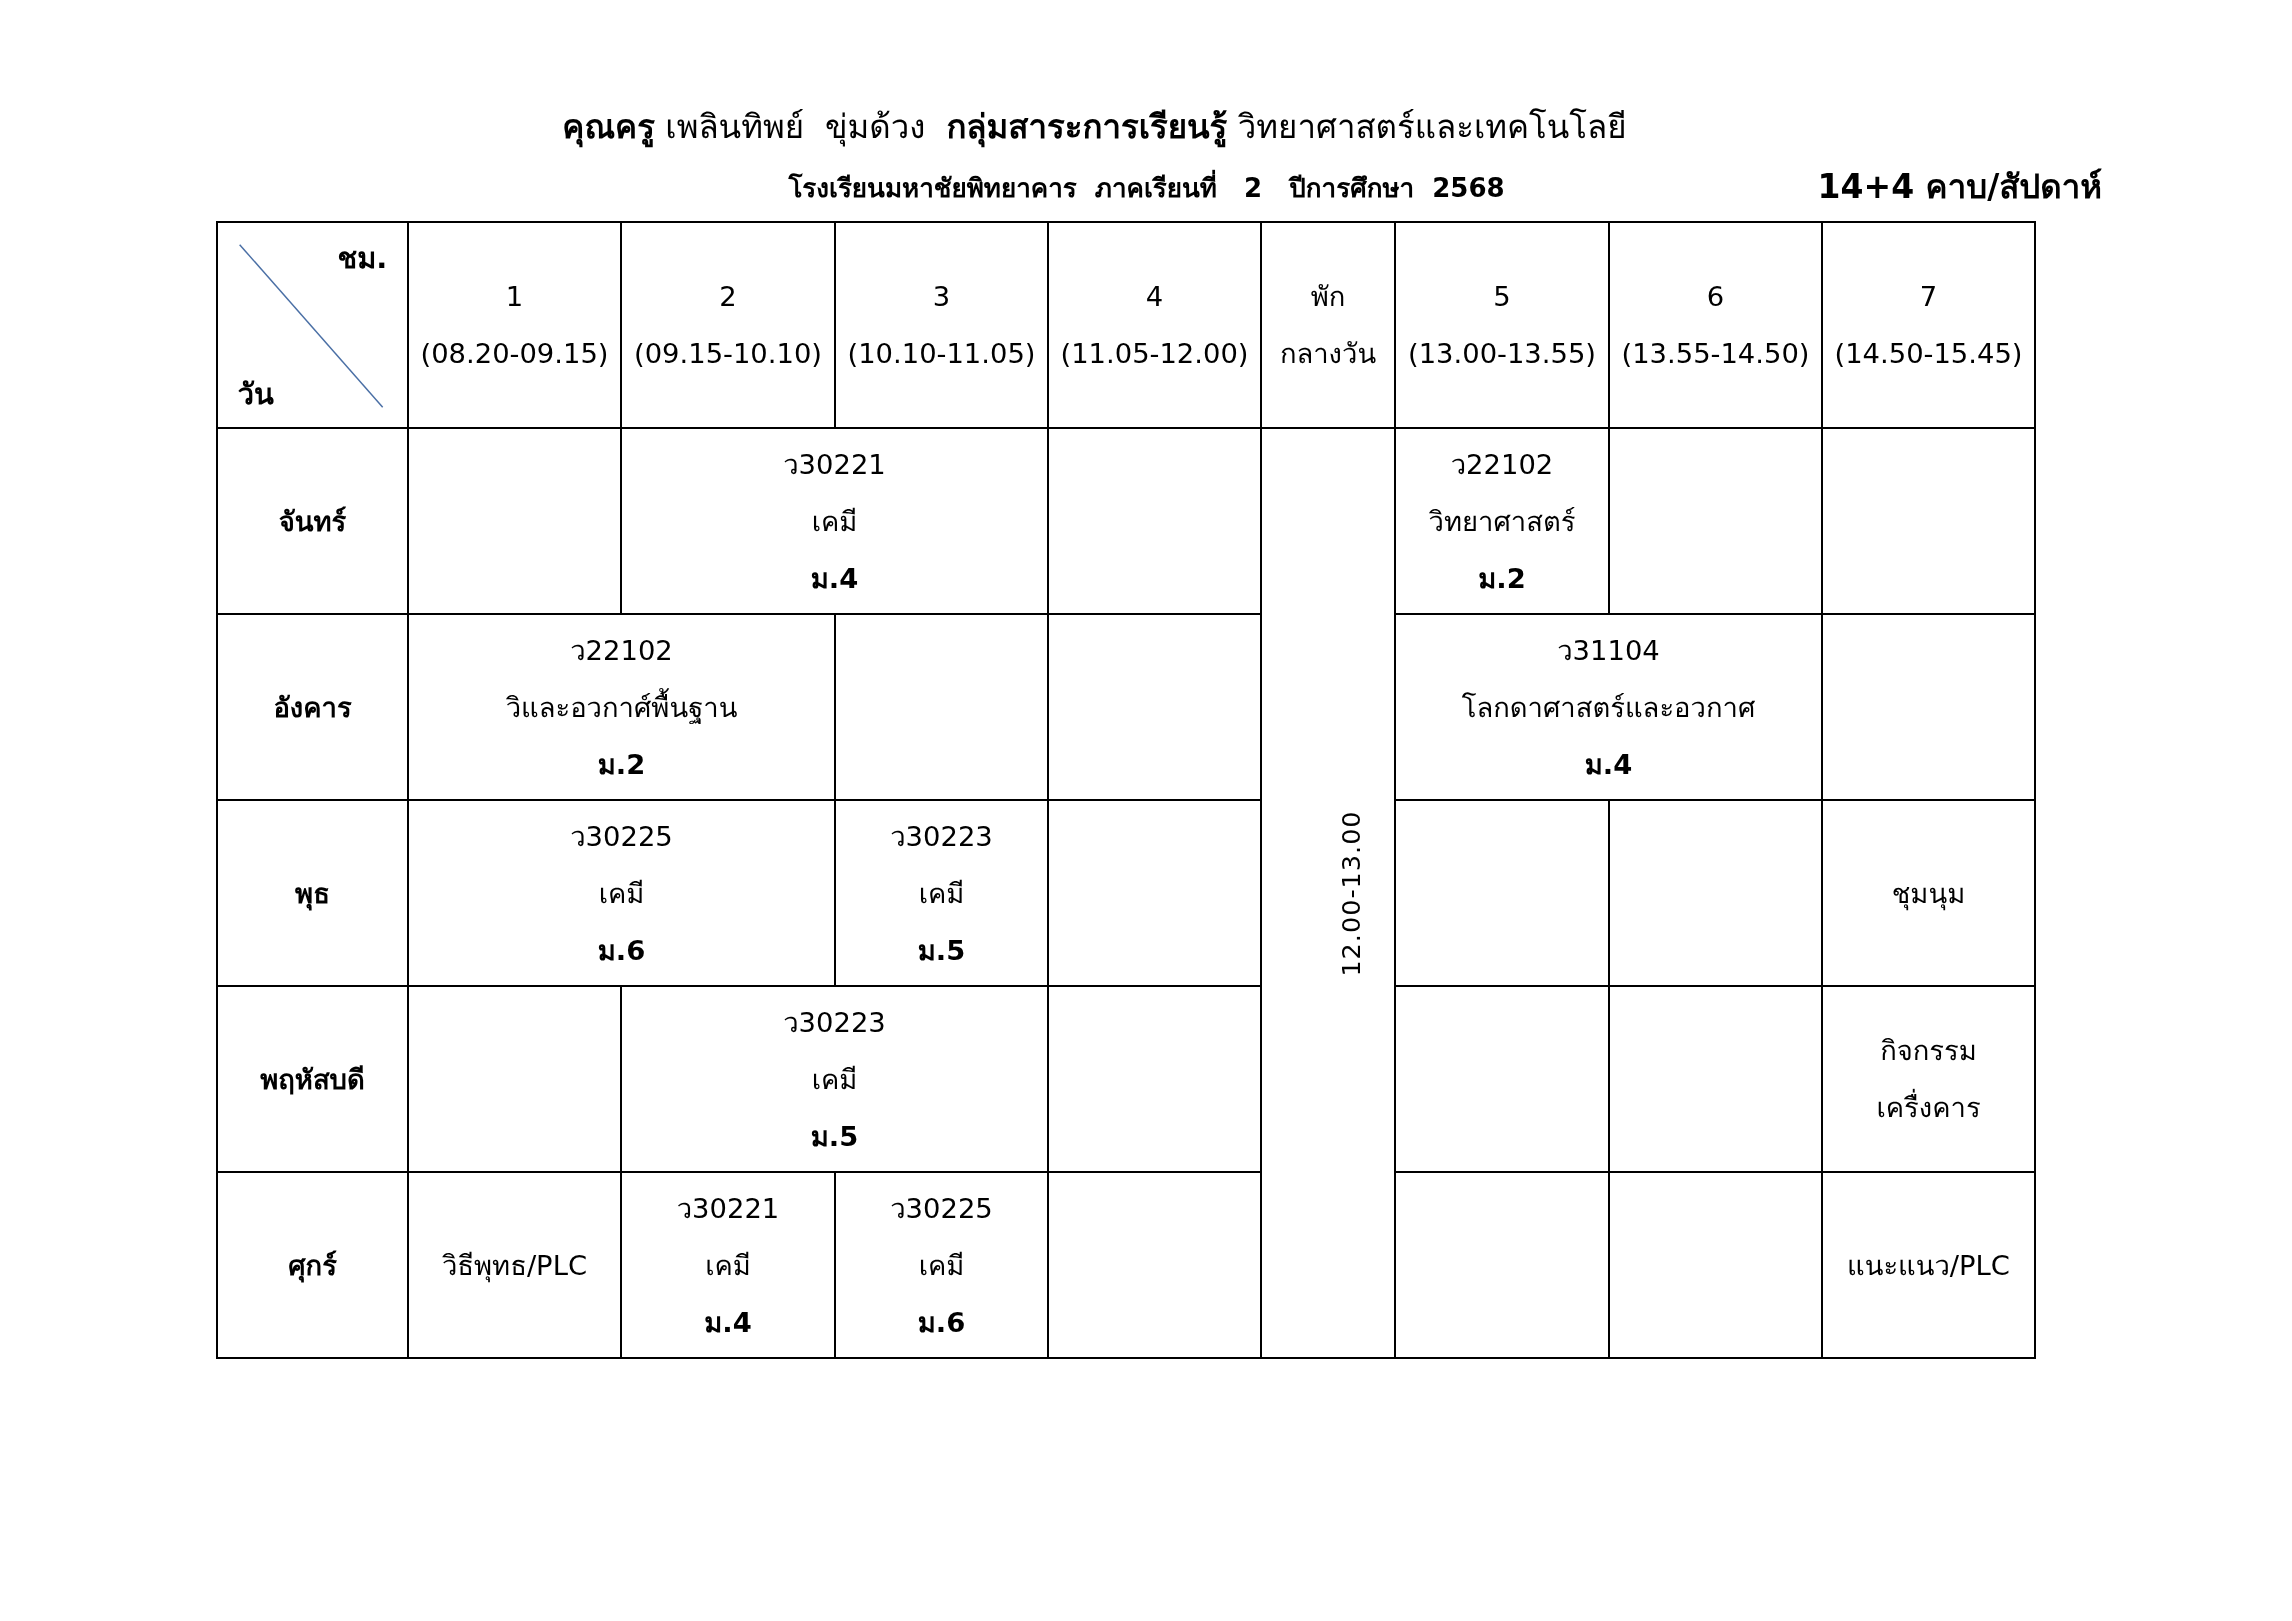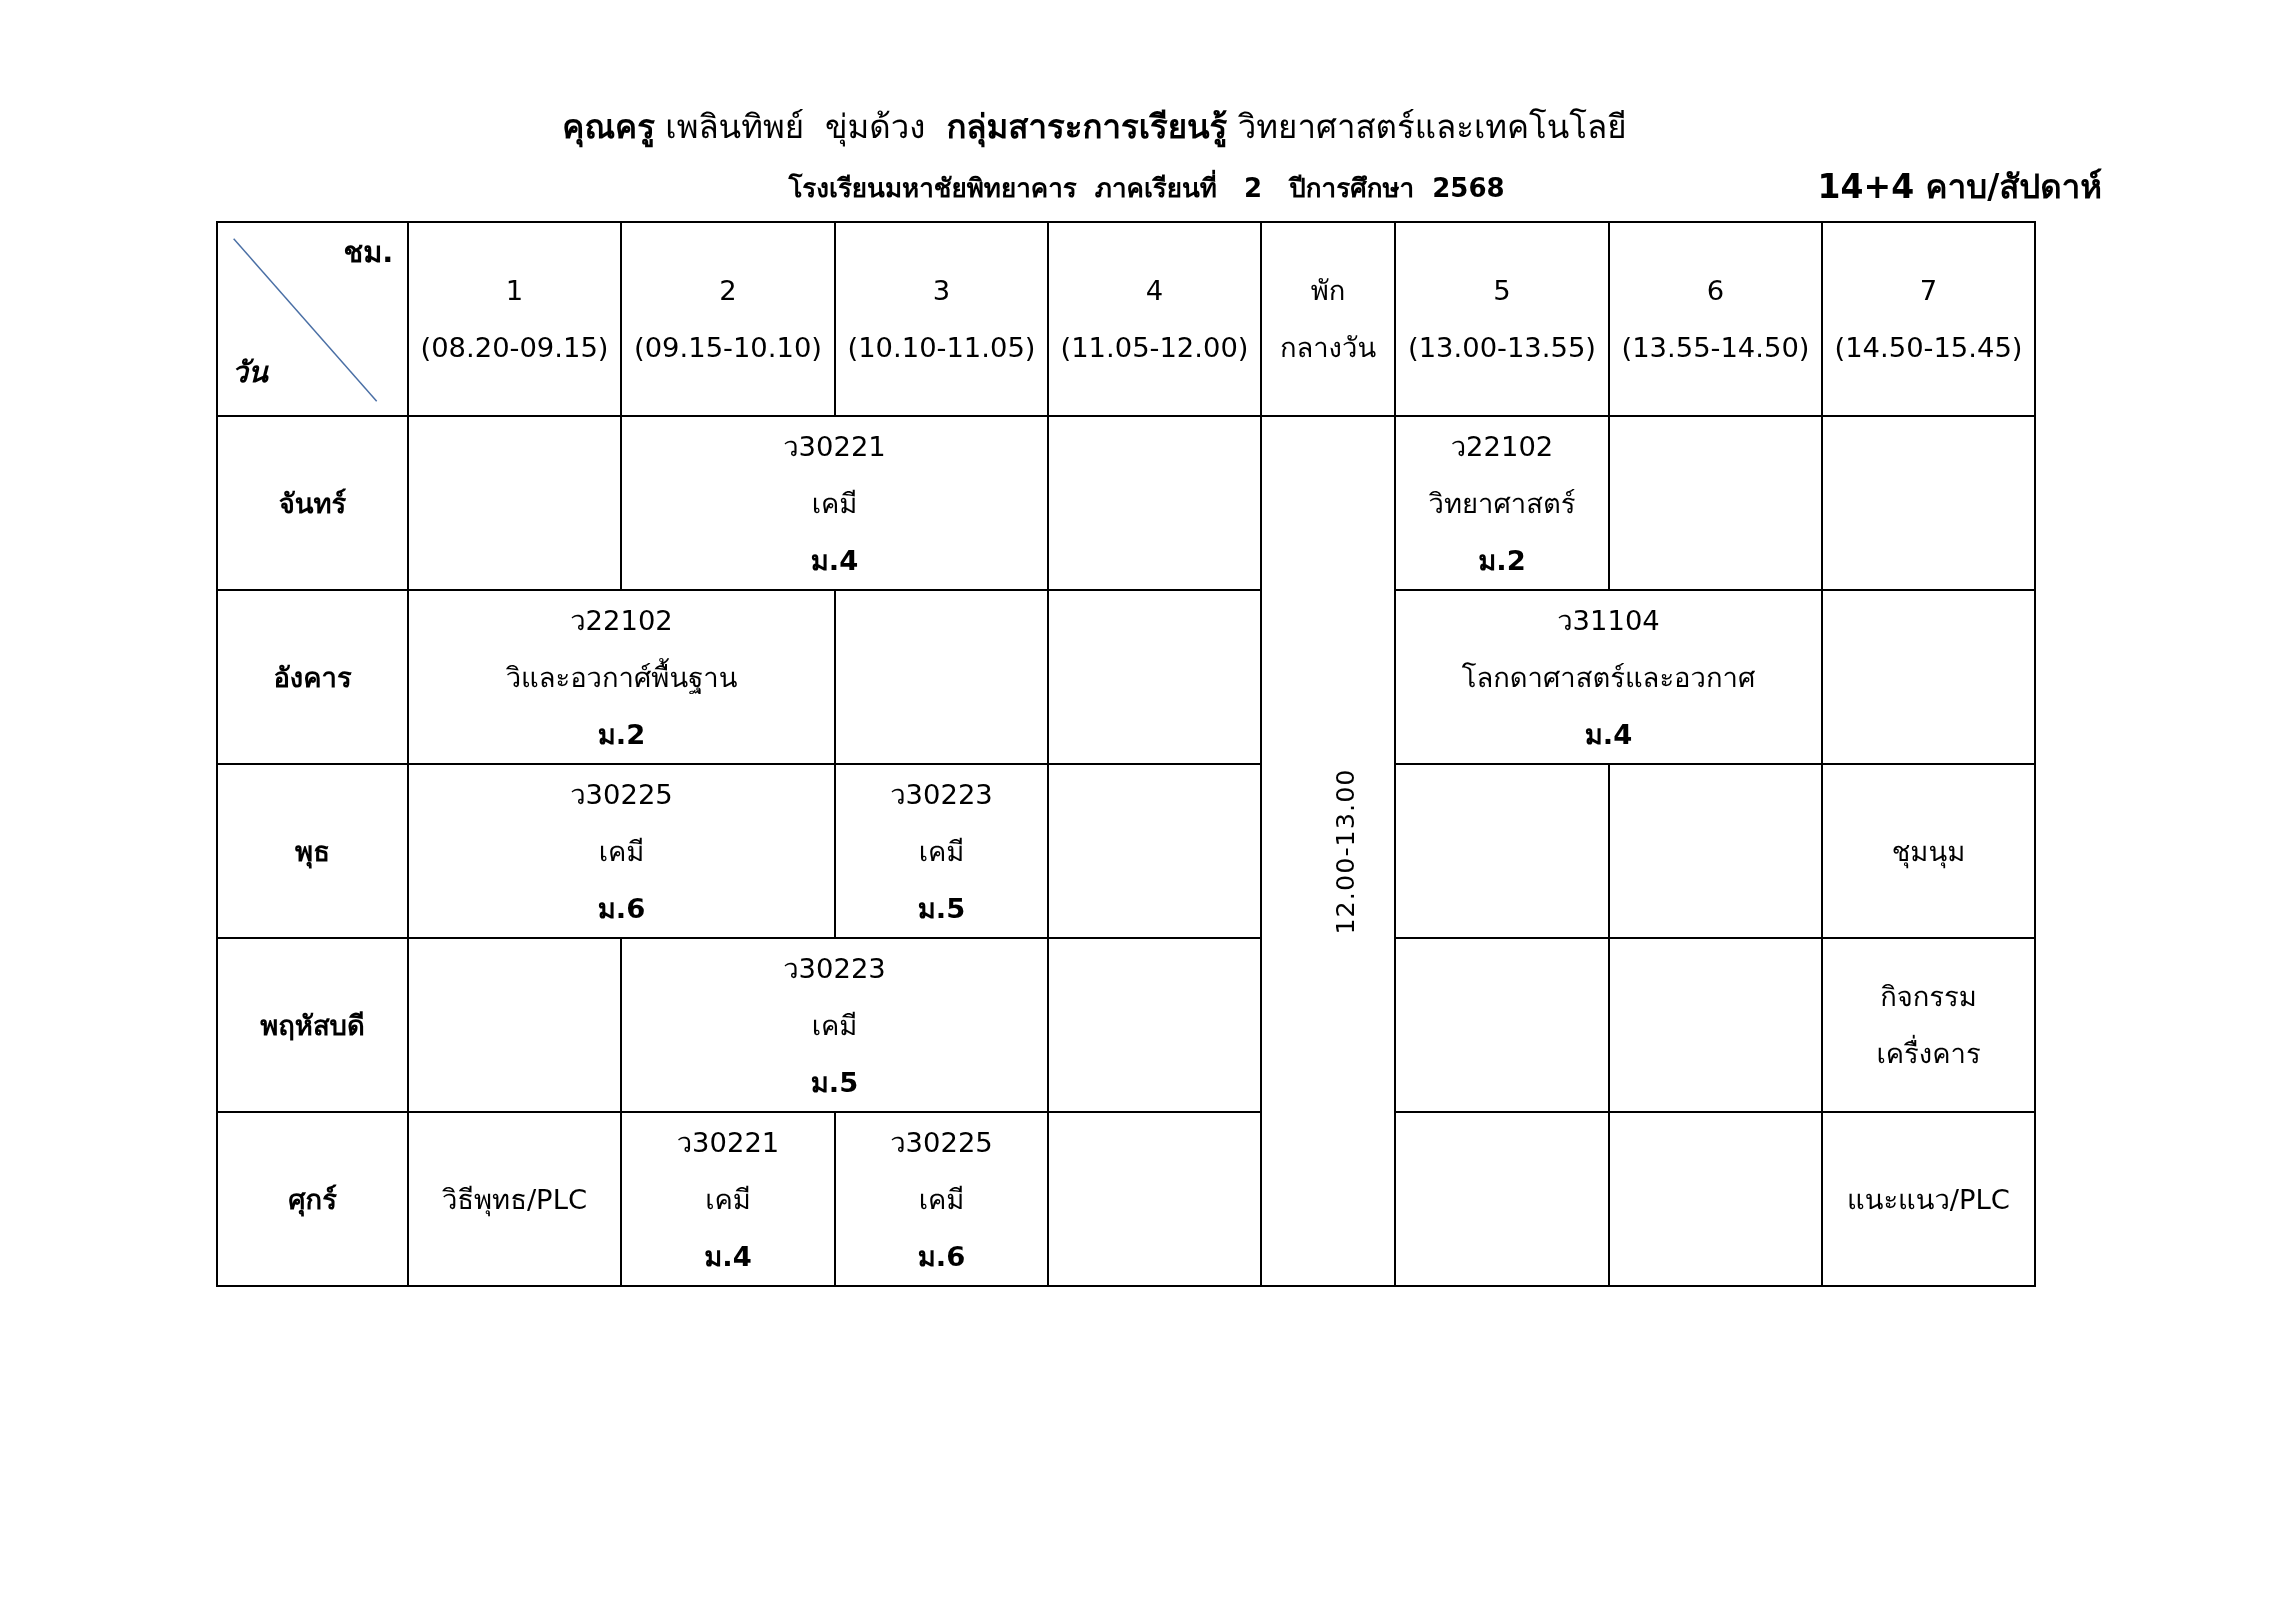--- a/index.html
+++ b/index.html
@@ -8,29 +8,29 @@
   .title1 { position:absolute; left:0; width:2189px; top:102px; text-align:center;
             font-size:33px; line-height:49px; white-space:pre; }
   .title1 .b { font-weight:bold; }
   .title2 { position:absolute; left:0; width:2293px; top:169px; text-align:center;
             font-size:26px; line-height:39px; font-weight:bold; white-space:pre; }
   .periods { position:absolute; right:191px; top:167px; font-size:33px; line-height:39px;
              font-weight:bold; }
   table.tt { position:absolute; left:216px; top:221px; border-collapse:collapse;
              table-layout:fixed; width:1814px; }
   table.tt td { border:2px solid #000; text-align:center; vertical-align:middle;
-                font-size:27.4px; line-height:57px; padding:0; overflow:hidden; }
+                font-size:27.4px; line-height:57px; padding:6px; overflow:hidden; }
   table.tt tr.hdr td { height:192px; }
   table.tt tr.day td { height:172px; }
   table.tt tr.day { border-top:2.9px solid #000; }
   table.tt { border:2.9px solid #000; }
   .corner { position:relative; height:192px; }
   .corner svg { position:absolute; left:0; top:0; }
   .corner .hr { position:absolute; right:13.7px; top:9.8px; font-size:29px; line-height:39px; font-weight:bold; }
-  .corner .dy { position:absolute; left:13.7px; bottom:23px; font-size:29px; line-height:39px; font-weight:bold;font-style:italic; }
+  .corner .dy { position:absolute; left:13.7px; bottom:7px; font-size:29px; line-height:39px; font-weight:bold; }
   .dayname { font-weight:bold; font-size:29px; }
   .code { font-weight:normal; display:block; }
   .subj { font-weight:normal; display:block; }
   .lvl { font-weight:bold; display:block; }
   .lunch-v { display:inline-block; transform:rotate(-90deg); white-space:nowrap;
              font-size:25.5px; letter-spacing:1px; }
   .plain { display:block; }
 </style>
 </head>
 <body>

